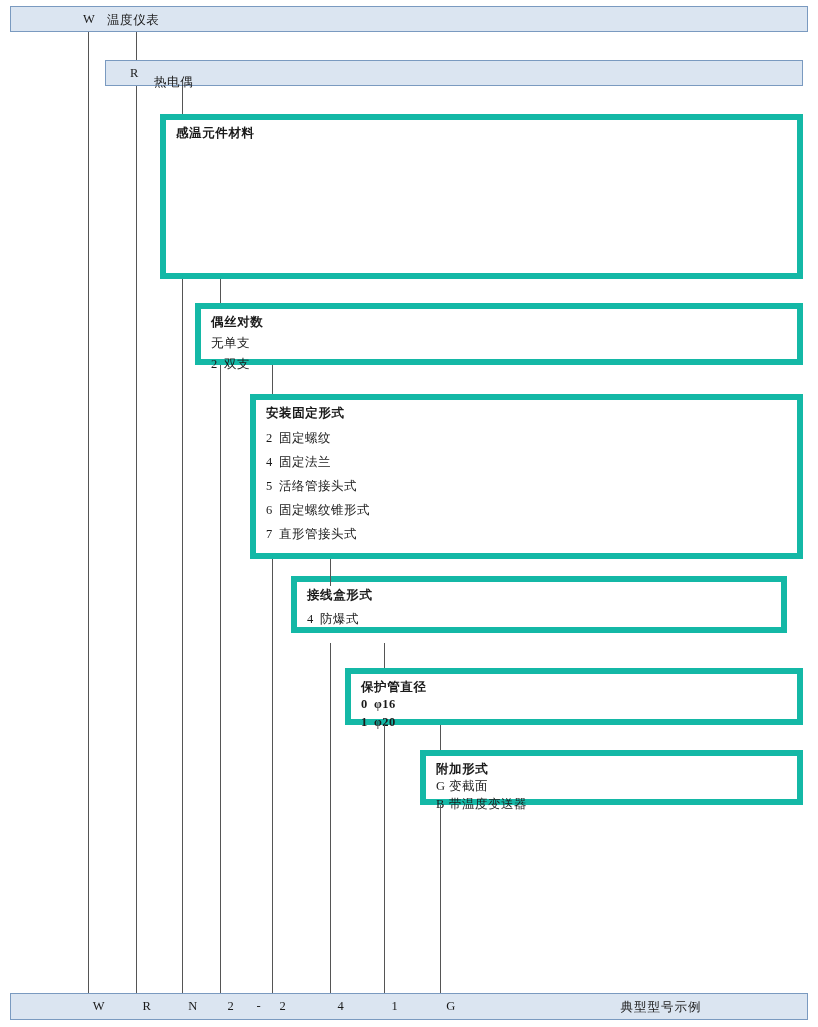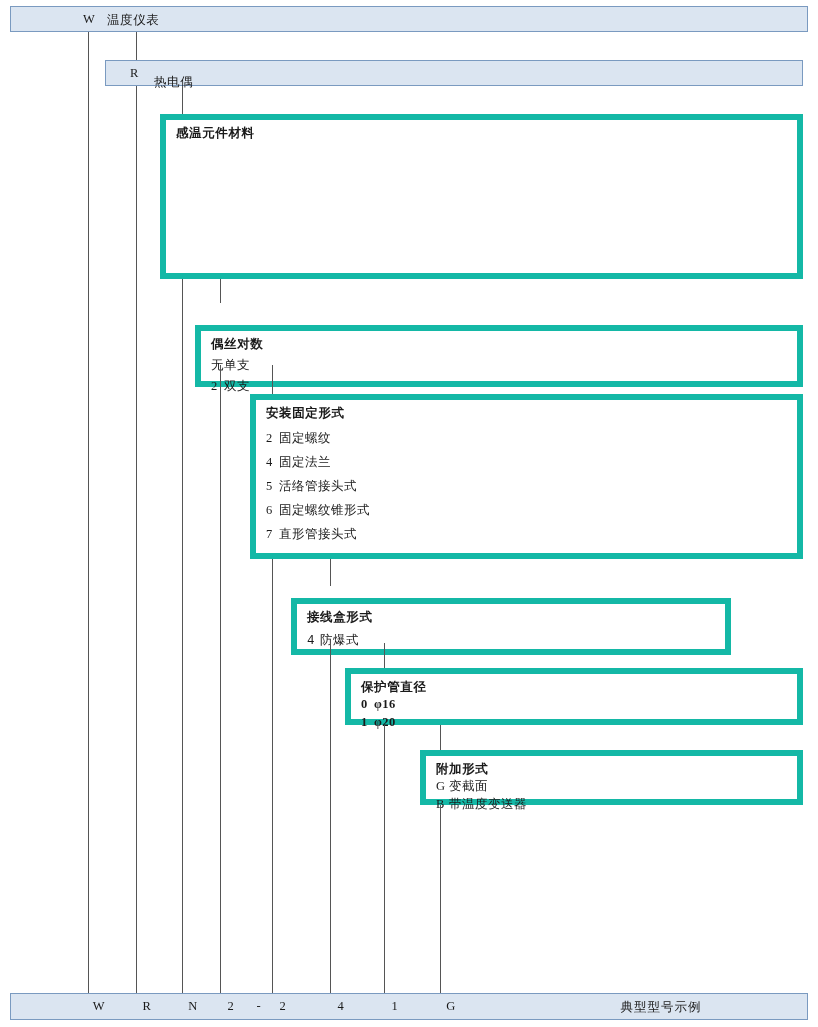--- a/index.html
+++ b/index.html
@@ -105,21 +105,21 @@
 
   <div class="box hdr-box" style="left:105px; top:60px; width:698px; height:26px;">
     <span class="hdr-title" style="left:24px;">R</span>
     <span class="hdr-title" style="left:48px;margin-top:8px;">热电偶</span>
   </div>
 
   <div class="box" style="left:160px; top:114px; width:643px; height:165px;">
     <span class="box-title">感温元件材料</span>
   </div>
 
-  <div class="box" style="left:195px; top:303px; width:608px; height:62px;margin-top:22px;">
+  <div class="box" style="left:195px; top:303px; width:608px; height:62px;">
     <span class="box-title">偶丝对数</span>
     <div class="opt-list" style="line-height:21px;">
       <div class="opt">
         <span class="c">无</span><span>单支</span>
       </div>
       <div class="opt">
         <span class="c">2</span><span>双支</span>
       </div>
     </div>
   </div>
@@ -138,21 +138,21 @@
       </div>
       <div class="opt">
         <span class="c">6</span><span>固定螺纹锥形式</span>
       </div>
       <div class="opt">
         <span class="c">7</span><span>直形管接头式</span>
       </div>
     </div>
   </div>
 
-  <div class="box" style="left:291px; top:598px; width:440px; height:57px;font-family:Liberation Mono, monospace;">
+  <div class="box" style="left:291px; top:576px; width:496px; height:57px;">
     <span class="box-title">接线盒形式</span>
     <div class="opt-list" style="top:27px; line-height:21px;">
       <div class="opt">
         <span class="c">4</span><span>防爆式</span>
       </div>
     </div>
   </div>
 
   <div class="box" style="left:345px; top:668px; width:458px; height:57px;">
     <span class="box-title">保护管直径</span>

